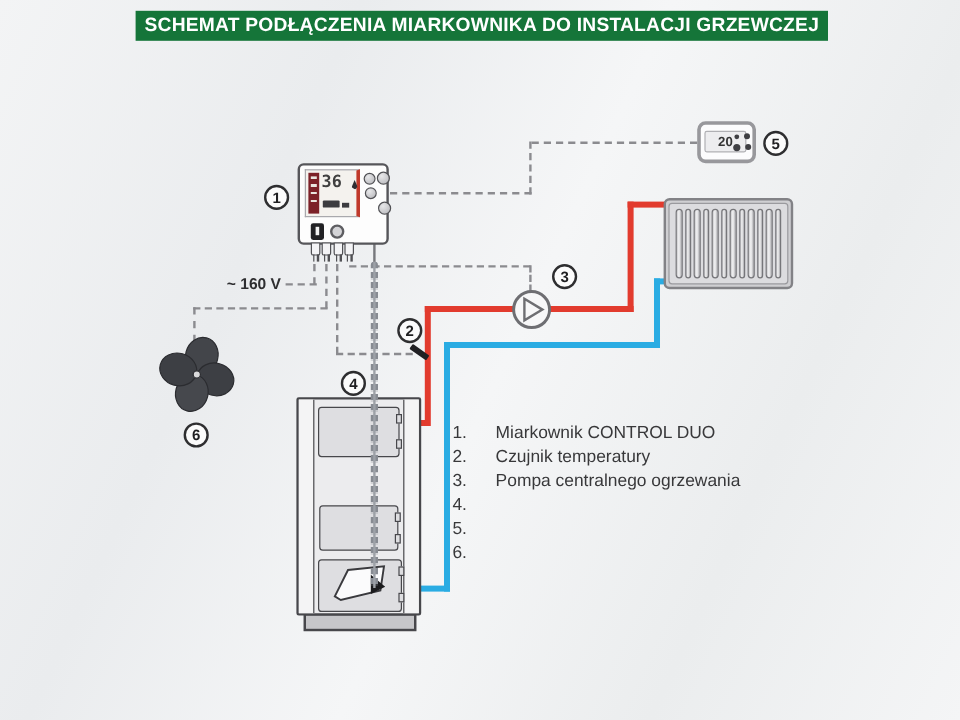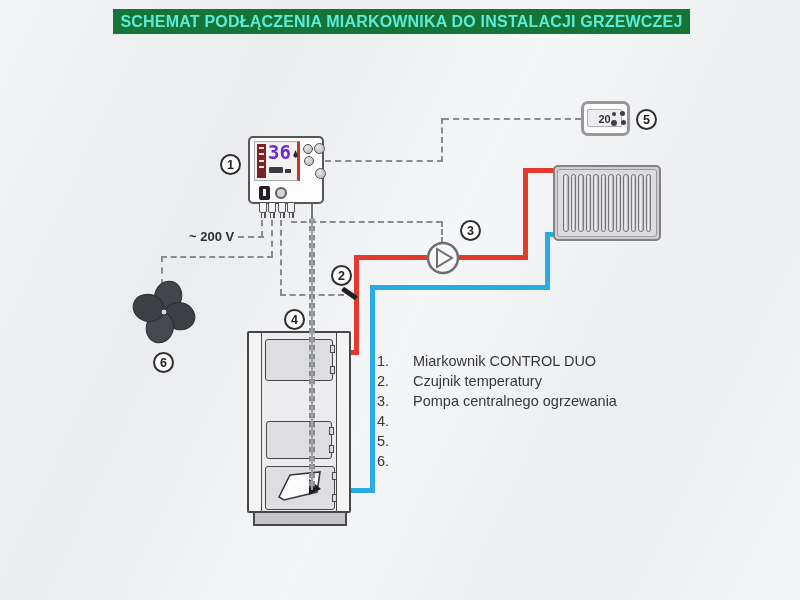--- a/index.html
+++ b/index.html
@@ -2,21 +2,21 @@
 <html><head>
 <meta charset="utf-8">
 <style>
   html,body{margin:0;padding:0;background:#ffffff;font-family:"Liberation Sans",sans-serif;}
   #stage{position:relative;width:800px;height:600px;overflow:hidden;
     background:linear-gradient(115deg,#f3f4f5 0%,#eaecee 28%,#f5f6f7 52%,#ebedee 76%,#f4f5f6 100%);}
   .abs{position:absolute;}
 
   
   #title-bar{left:113px;top:9px;width:577px;height:25px;background:#157539;
-    color:#5eead4;font-weight:bold;font-size:16px;letter-spacing:.2px;text-align:center;line-height:26px;z-index:6;}
+    color:#ffffff;font-weight:bold;font-size:16px;letter-spacing:.2px;text-align:center;line-height:26px;z-index:6;}
 
   
   .wire-h{border-top:2px dashed #8b8b8f;height:0;z-index:1;}
   .wire-v{border-left:2px dashed #8b8b8f;width:0;z-index:1;}
 
   
   .pipe-hot{background:#e23b2e;z-index:2;}
   .pipe-cold{background:#2aace3;z-index:2;}
 
   
@@ -25,22 +25,22 @@
     display:flex;align-items:center;justify-content:center;z-index:7;box-sizing:border-box;}
 
   
   #controller{left:248px;top:136px;width:76px;height:68px;background:#fdfdfd;
     border:2px solid #56565a;border-radius:5px;z-index:5;box-sizing:border-box;}
   #ctrl-panel{left:4px;top:3px;width:46px;height:40px;background:#f4f2ee;border:1px solid #a9a9ad;
     border-right:3px solid #c0392b;box-sizing:border-box;}
   #ctrl-strip{left:2px;top:2px;width:9px;height:34px;background:#7c2128;}
   #ctrl-strip-ticks{left:2px;top:3px;width:5px;height:26px;
     background:repeating-linear-gradient(180deg,#e9e5df 0 2px,transparent 2px 6.5px);}
-  #ctrl-display{left:13px;top:2px;width:28px;height:17px;color:#6d28d9;
-    font-family:"DejaVu Sans Mono",monospace;font-weight:bold;font-size:19px;line-height:17px;}
+  #ctrl-display{left:13px;top:2px;width:28px;height:17px;color:#404040;
+    font-family:"DejaVu Sans Mono",monospace;font-weight:bold;font-size:14px;line-height:17px;}
   #ctrl-flame{left:38px;top:8px;width:5px;height:8px;background:#2f2f33;
     clip-path:polygon(50% 0,100% 70%,60% 100%,0 75%);}
   #ctrl-ico-a{left:14px;top:25px;width:14px;height:6px;background:#3c3c40;border-radius:1px;}
   #ctrl-ico-b{left:30px;top:27px;width:6px;height:4px;background:#3c3c40;}
   .ctrl-btn{border:1.5px solid #515155;border-radius:50%;
     background:radial-gradient(circle at 35% 30%,#e8e8ea,#b4b4b8);box-sizing:border-box;}
   #ctrl-switch{left:9px;top:48px;width:11px;height:14px;background:#212124;border-radius:2px;}
   #ctrl-switch::after{content:"";position:absolute;left:4px;top:3px;width:3px;height:7px;background:#f2f2f2;}
   #ctrl-round{left:25px;top:49px;width:12px;height:12px;border:2px solid #5e5e62;border-radius:50%;
     background:#d4d4d7;box-sizing:border-box;}
@@ -223,21 +223,21 @@
   <div class="abs" id="sensor"></div>
 
   <div class="abs" id="remote">
     <div class="abs" id="remote-display">20</div>
     <div class="abs remote-dot" style="left:28px;top:8px;width:4px;height:4px;"></div>
     <div class="abs remote-dot" style="left:36px;top:7px;width:5px;height:5px;"></div>
     <div class="abs remote-dot" style="left:27px;top:16px;width:6px;height:6px;"></div>
     <div class="abs remote-dot" style="left:37px;top:16px;width:5px;height:5px;"></div>
   </div>
 
-  <div class="abs" id="power-label">~ 200 V</div>
+  <div class="abs" id="power-label">~ 160 V</div>
 
   <div class="abs callout" style="left:220px;top:154px;">1</div>
   <div class="abs callout" style="left:331px;top:265px;">2</div>
   <div class="abs callout" style="left:460px;top:220px;">3</div>
   <div class="abs callout" style="left:284px;top:309px;">4</div>
   <div class="abs callout" style="left:636px;top:109px;">5</div>
   <div class="abs callout" style="left:153px;top:352px;">6</div>
 
   <ol class="abs" id="legend">
 

